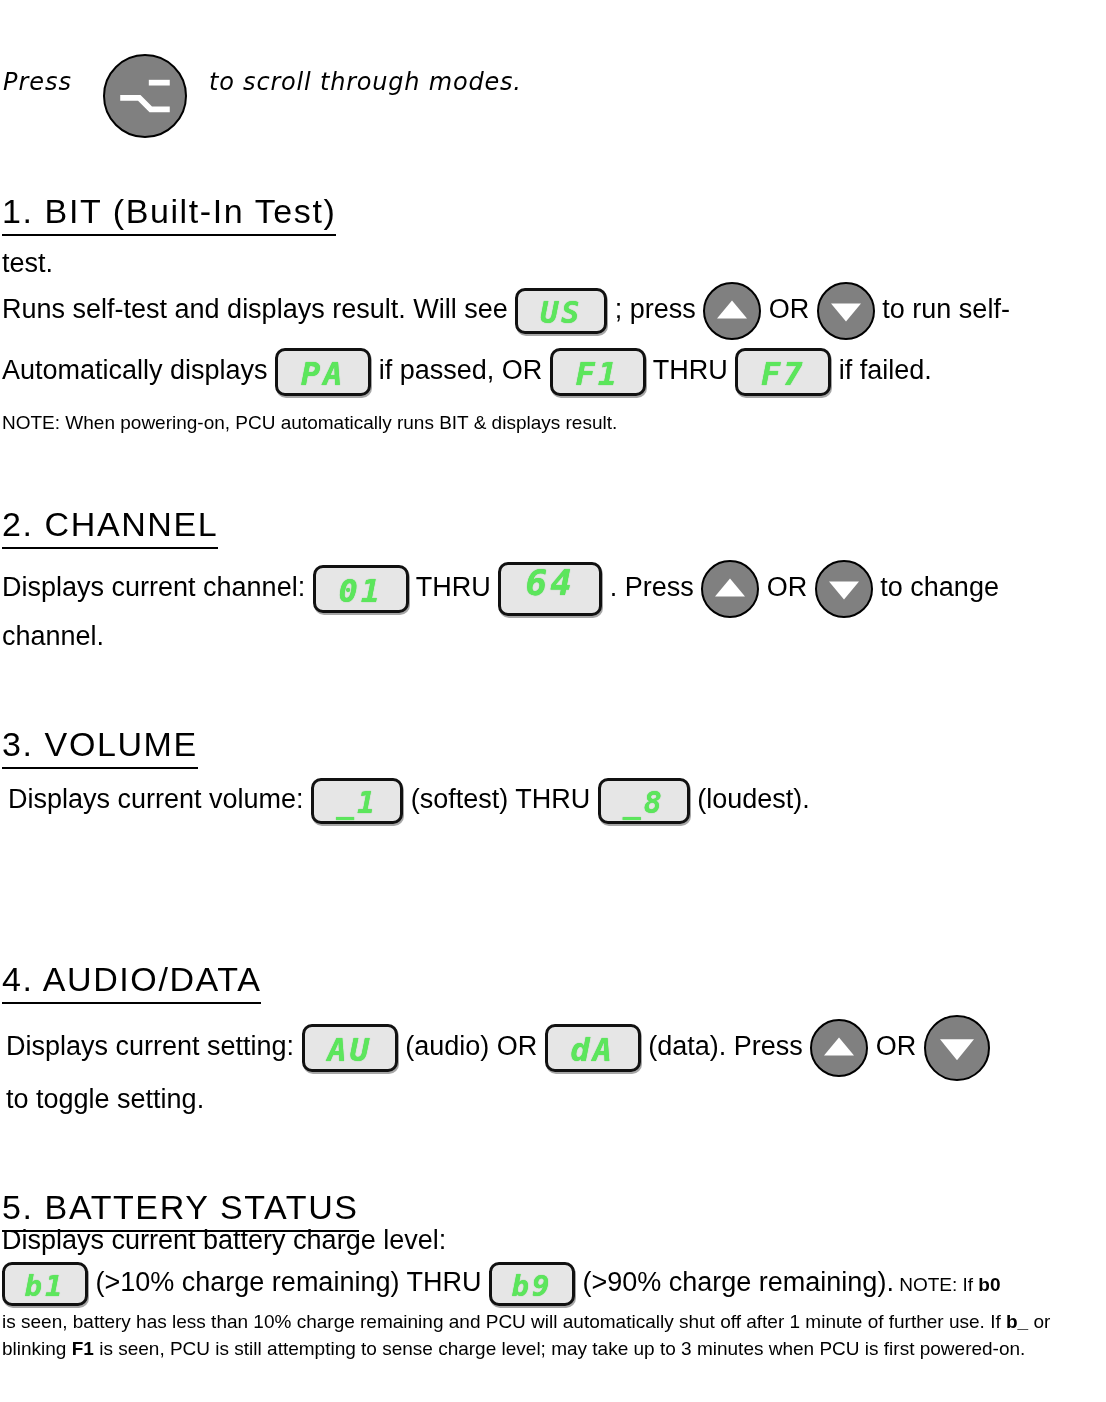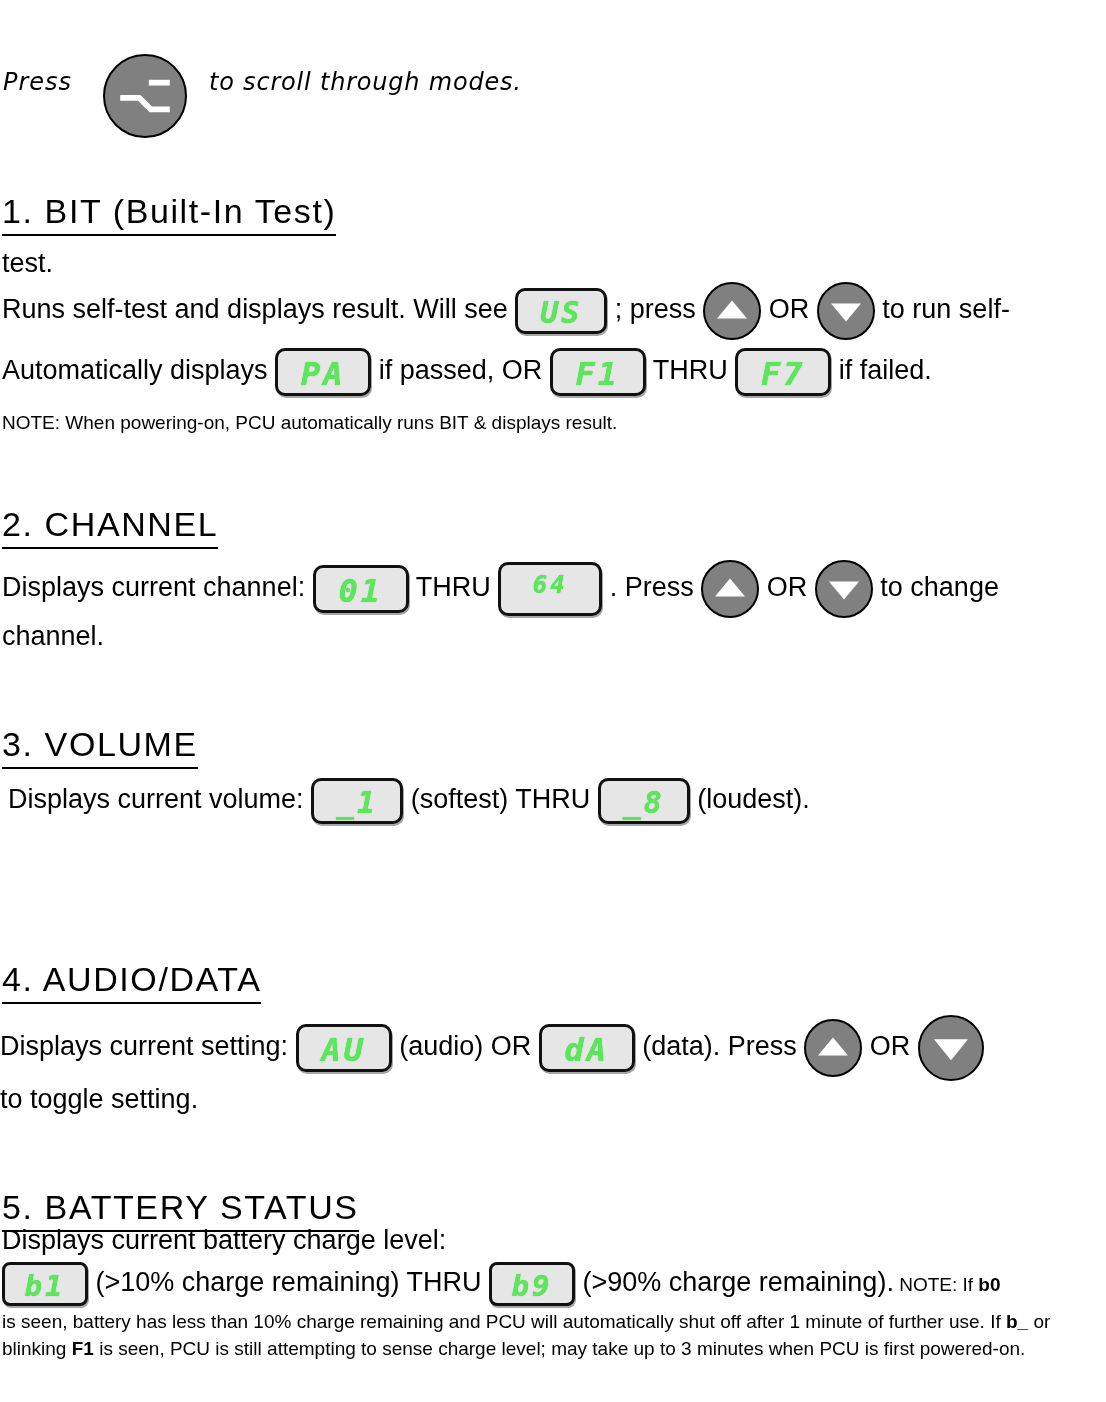--- a/index.html
+++ b/index.html
@@ -135,22 +135,22 @@
     color: #5ce65c;
     font-weight: 700;
     font-style: italic;
     letter-spacing: 3px;
     text-shadow: 0 0 1px #3ec83e;
     line-height: 1;
     box-shadow: 1px 2px 0 rgba(0,0,0,0.35);
   }
   .lcd.s1 { width: 92px;  height: 46px; font-size: 30px; padding-top: 7px; }
   .lcd.s2 { width: 96px;  height: 48px; font-size: 32px; padding-top: 7px; }
-  .lcd.s3 { width: 104px; height: 54px; font-size: 24px; padding-top: 8px; }
-  .lcd.s4 { width: 86px;  height: 44px; font-size: 29px; padding-top: 7px; border-radius: 8px; }
+  .lcd.s3 { width: 104px; height: 54px; font-size: 36px; padding-top: 0; }
+  .lcd.s4 { width: 86px;  height: 44px; font-size: 29px; padding-top: 7px; }
 
   
   .sec-head {
     position: absolute;
     font-family: Liberation Sans, sans-serif;
     font-size: 34px;
     letter-spacing: 1.6px;
     white-space: nowrap;
     padding-bottom: 3px;
     border-bottom: 2px solid #000;
@@ -249,21 +249,21 @@
       <span class="lcd s1 inline-mid">_1</span>
       <span>(softest) THRU</span>
       <span class="lcd s1 inline-mid">_8</span>
       <span>(loudest).</span>
     </span>
   </div>
 
 
   <div class="sec-head" style="left:2px; top:960px;">4. AUDIO/DATA</div>
 
-  <div class="para" style="left:0; top:1015px; width:1100px;">
+  <div class="para" style="left:6px; top:1015px; width:1100px;">
     <span class="ln">
       <span>Displays current setting:</span>
       <span class="lcd s2 inline-mid">AU</span>
       <span>(audio)  OR</span>
       <span class="lcd s2 inline-mid">dA</span>
       <span>(data).  Press</span>
       <span class="btn md inline-mid"><i class="tri tri-up"></i></span>
       <span>OR</span>
       <span class="btn lg inline-mid"><i class="tri tri-down"></i></span>
     </span>

